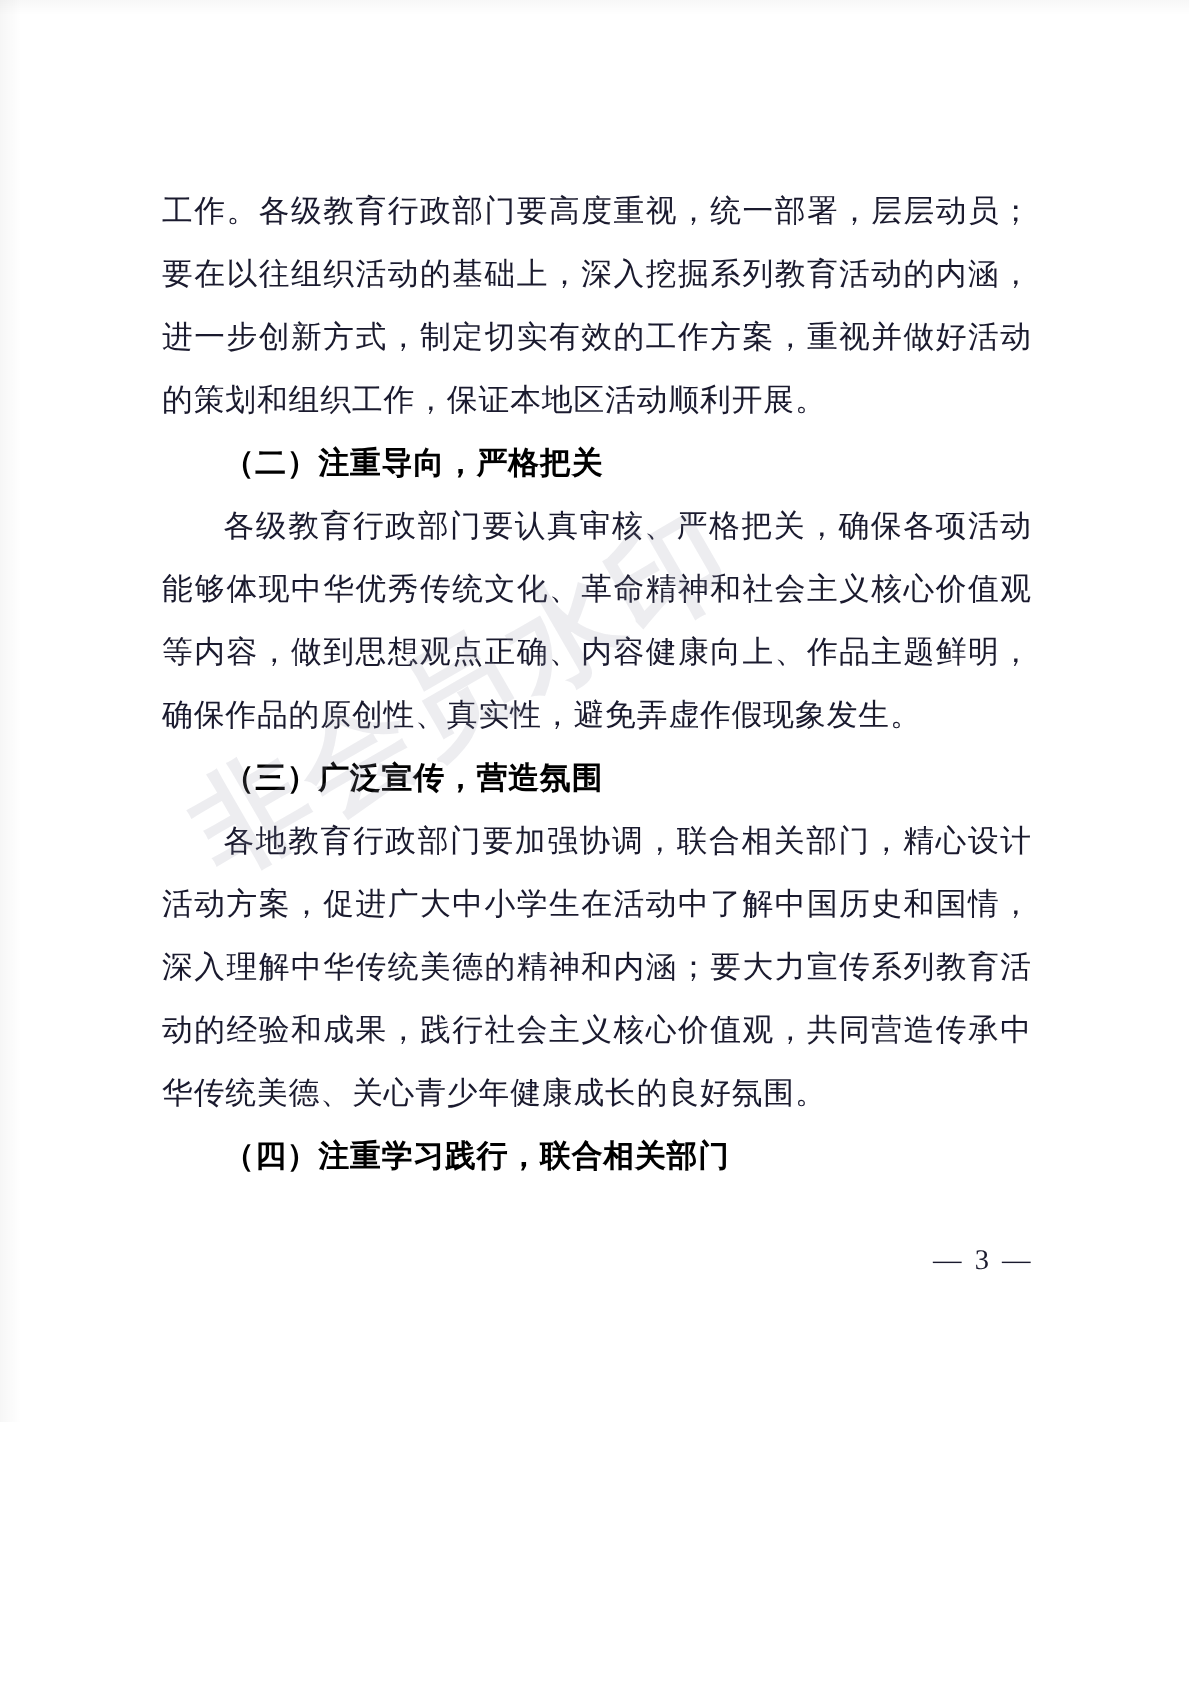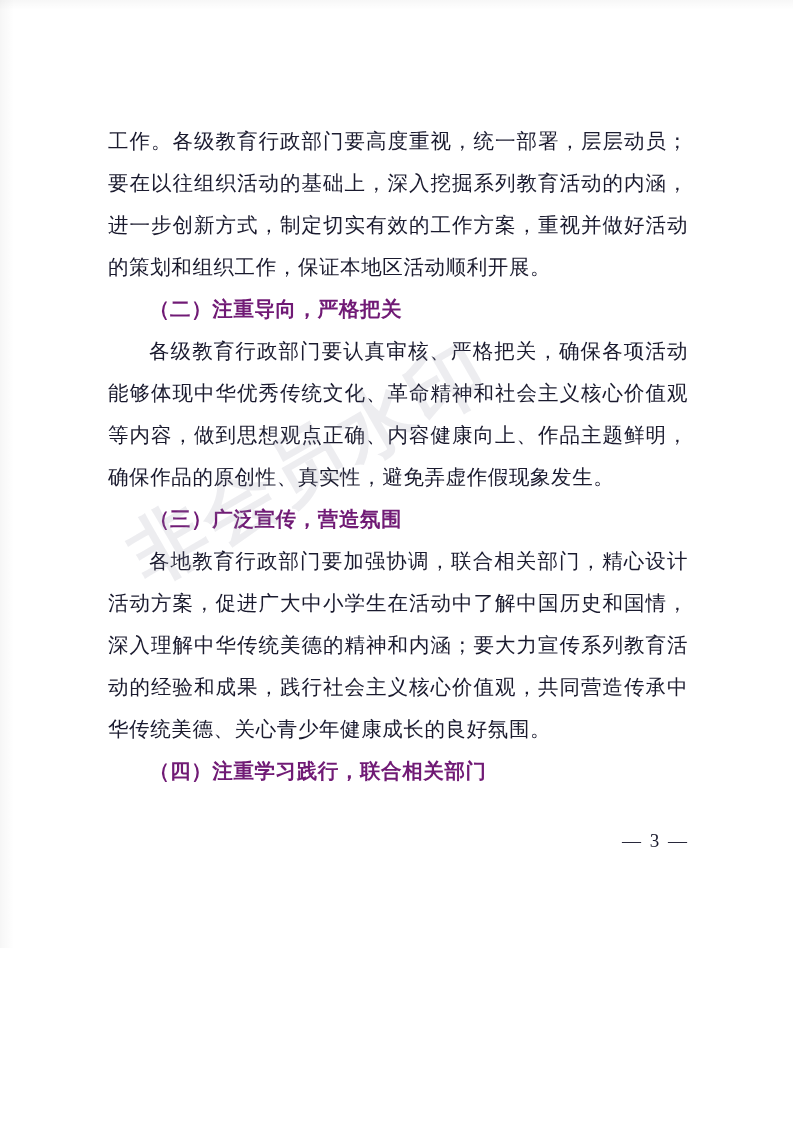--- a/index.html
+++ b/index.html
@@ -42,21 +42,21 @@
     margin: 0 0 0 0;
     white-space: pre-wrap;
   }
   .para.indent {
     text-indent: 41px;
   }
   .heading {
     font-family: "Liberation Serif", "DejaVu Serif", serif;
     font-size: 20.5px;
     line-height: 42px;
-    color: #701a75;
+    color: #000000;
     font-weight: bold;
     text-indent: 41px;
     letter-spacing: 0.6px;
     margin: 0;
   }
   .pagenum {
     position: absolute;
     right: 104px;
     bottom: 96px;
     font-family: "Liberation Serif", "DejaVu Serif", serif;

